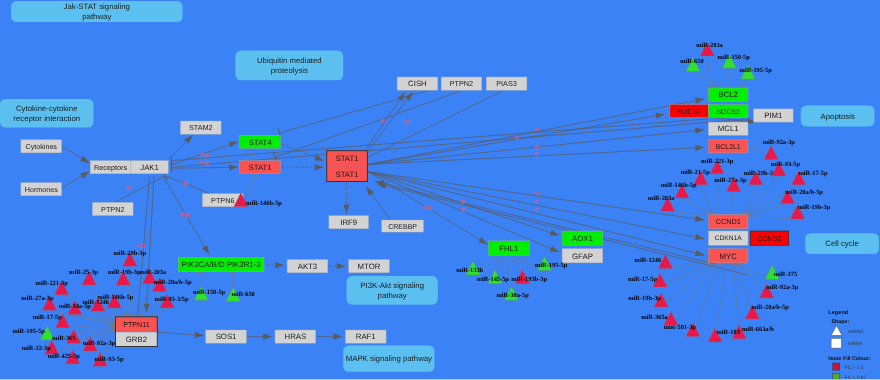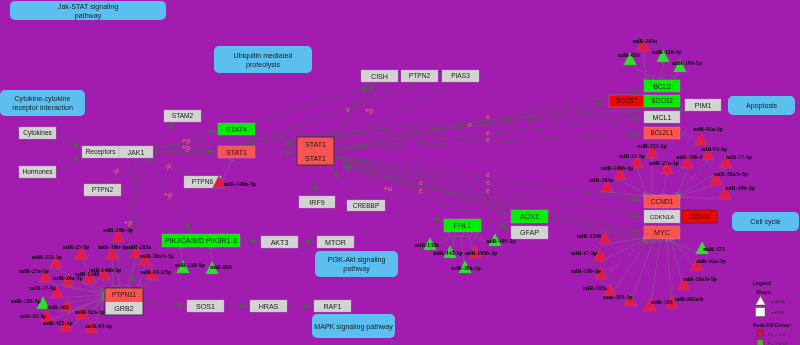--- a/index.html
+++ b/index.html
@@ -1,17 +1,17 @@
 <!DOCTYPE html>
 <html><head>
 <meta charset="utf-8">
 <style>
 html,body{margin:0;padding:0;background:#fff;}
 body{width:800px;height:345px;overflow:hidden;}
-#stage{position:relative;width:800px;height:345px;background:#a21caf;}
+#stage{position:relative;width:800px;height:345px;background:#3b82f6;}
 svg{display:block;shape-rendering:geometricPrecision;text-rendering:geometricPrecision;}
 text{-webkit-font-smoothing:antialiased;paint-order:normal;}
 svg text{text-rendering:optimizeLegibility;}
 .pw{fill:#5bc0f0;stroke:none;}
 .pwt{font-family:"Liberation Sans",sans-serif;font-size:7.1px;fill:#1a1a1a;text-anchor:middle;}
 .gt{font-family:"Liberation Sans",sans-serif;font-size:7.1px;fill:#1a1a1a;text-anchor:middle;}
 .cplx{fill:none;stroke:#333;stroke-width:0.9;}
 .mt{font-family:"Liberation Serif",serif;font-size:5.8px;font-weight:bold;fill:#000;text-anchor:middle;}
 .ed{stroke:#5a5a5a;stroke-width:0.65;fill:none;}
 .edl{font-family:"Liberation Sans",sans-serif;font-size:7.0px;fill:#e05a7d;font-weight:bold;text-anchor:middle;}

